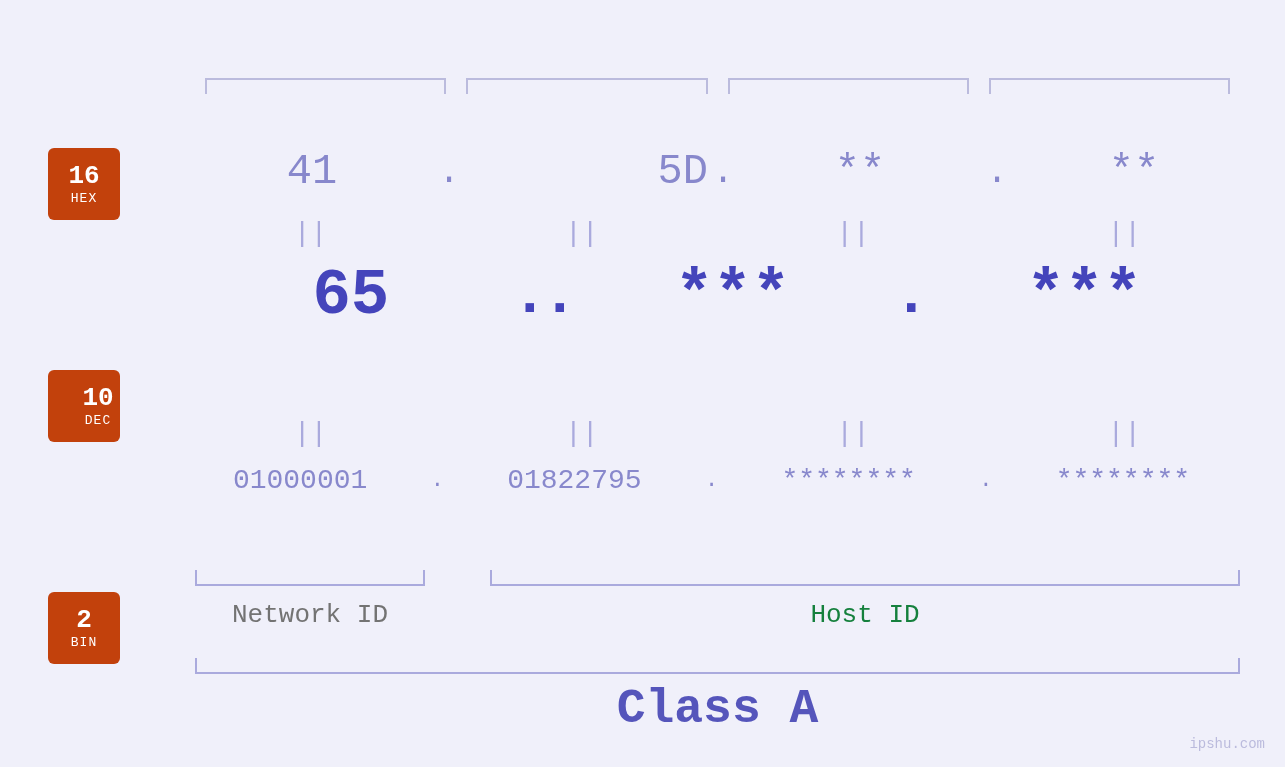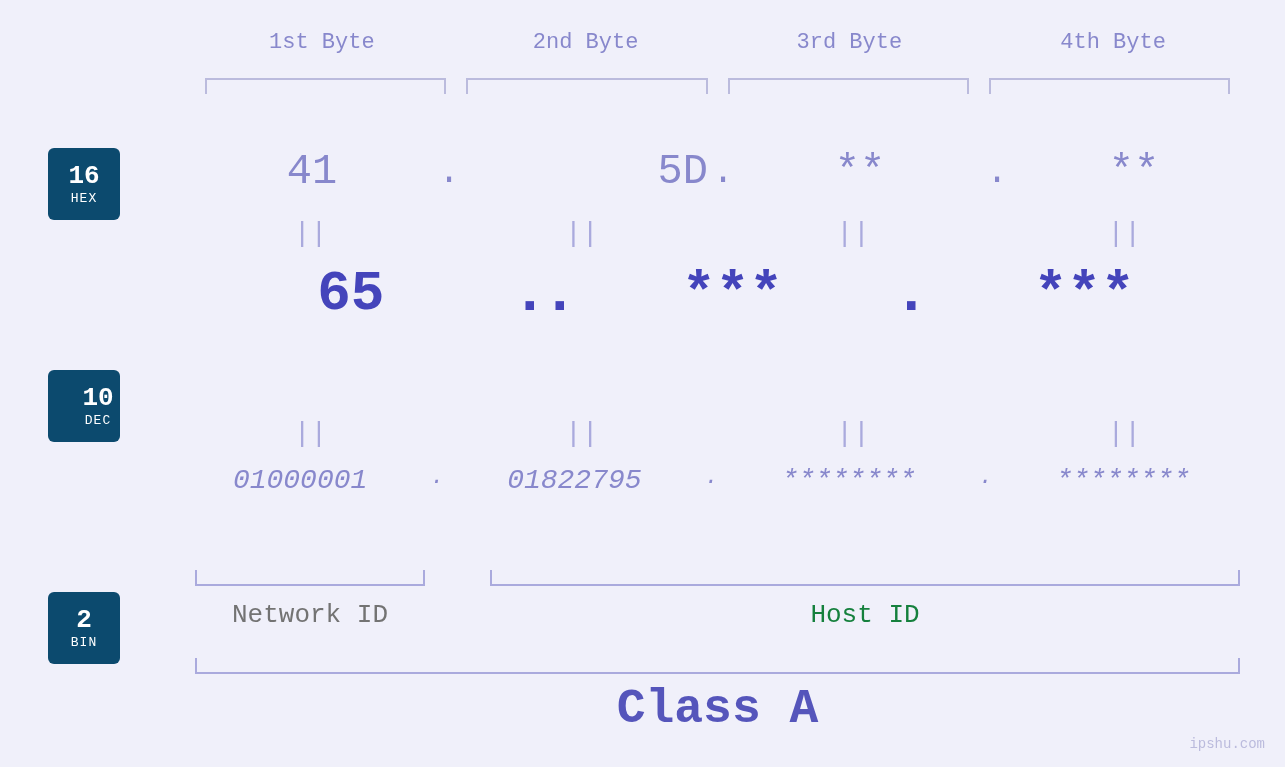--- a/index.html
+++ b/index.html
@@ -36,21 +36,21 @@
     .byte-header {
       flex: 1;
       text-align: center;
       color: #8888cc;
       font-size: 22px;
       font-family: 'Courier New', Courier, monospace;
       font-weight: normal;
     }
 
     .base-label {
-      background-color: #0c4a6e;
+      background-color: #c2410c;
       color: white;
       border-radius: 6px;
       width: 72px;
       height: 72px;
       display: flex;
       flex-direction: column;
       align-items: center;
       justify-content: center;
       font-family: 'Courier New', Courier, monospace;
     }
@@ -75,21 +75,21 @@
     }
 
     .hex-dot {
       font-size: 36px;
       color: #8888cc;
     }
 
     
     .dec-value {
       color: #4444bb;
-      font-size: 56px;
+      font-size: 64px;
       font-family: 'Courier New', Courier, monospace;
       font-weight: bold;
     }
 
     .dec-dot {
       font-size: 60px;
       color: #4444bb;
       font-weight: bold;
     }
 
@@ -113,26 +113,20 @@
       color: #bbbbdd;
       font-size: 14px;
       font-family: 'Courier New', Courier, monospace;
     }
   </style>
 </head>
 <body>
 
 <div class="main-container">
 
-  <div class="byte-headers">
-    <div class="byte-header">1st Byte</div>
-    <div class="byte-header">2nd Byte</div>
-    <div class="byte-header">3rd Byte</div>
-    <div class="byte-header">4th Byte</div>
-  </div>
 
   <div style="position:absolute; top:78px; left:195px; right:45px; display:flex;">
     <div style="flex:1; padding:0 10px;">
       <div style="border-top:2px solid #bbbbdd; border-left:2px solid #bbbbdd; border-right:2px solid #bbbbdd; height:16px;"></div>
     </div>
     <div style="flex:1; padding:0 10px;">
       <div style="border-top:2px solid #bbbbdd; border-left:2px solid #bbbbdd; border-right:2px solid #bbbbdd; height:16px;"></div>
     </div>
     <div style="flex:1; padding:0 10px;">
       <div style="border-top:2px solid #bbbbdd; border-left:2px solid #bbbbdd; border-right:2px solid #bbbbdd; height:16px;"></div>
@@ -215,21 +209,21 @@
   <div style="position:absolute; top:418px; left:190px; right:40px; display:flex; align-items:center;">
     <div style="flex:1; text-align:center; color:#aaaadd; font-size:28px; font-family:'Courier New',monospace;">||</div>
     <div style="width:30px;"></div>
     <div style="flex:1; text-align:center; color:#aaaadd; font-size:28px; font-family:'Courier New',monospace;">||</div>
     <div style="width:30px;"></div>
     <div style="flex:1; text-align:center; color:#aaaadd; font-size:28px; font-family:'Courier New',monospace;">||</div>
     <div style="width:30px;"></div>
     <div style="flex:1; text-align:center; color:#aaaadd; font-size:28px; font-family:'Courier New',monospace;">||</div>
   </div>
 
-  <div style="position:absolute; top:465px; left:178px; right:40px; display:flex; font-style:italic;">
+  <div style="position:absolute; top:465px; left:178px; right:40px; display:flex; align-items:center;">
     <div style="flex:1; text-align:center;">
       <span class="bin-value">01000001</span>
     </div>
     <div style="width:30px; text-align:center;">
       <span class="bin-dot" style="color:#8888cc; font-size:22px;">.</span>
     </div>
     <div style="flex:1; text-align:center;">
       <span class="bin-value">01822795</span>
     </div>
     <div style="width:30px; text-align:center;">

